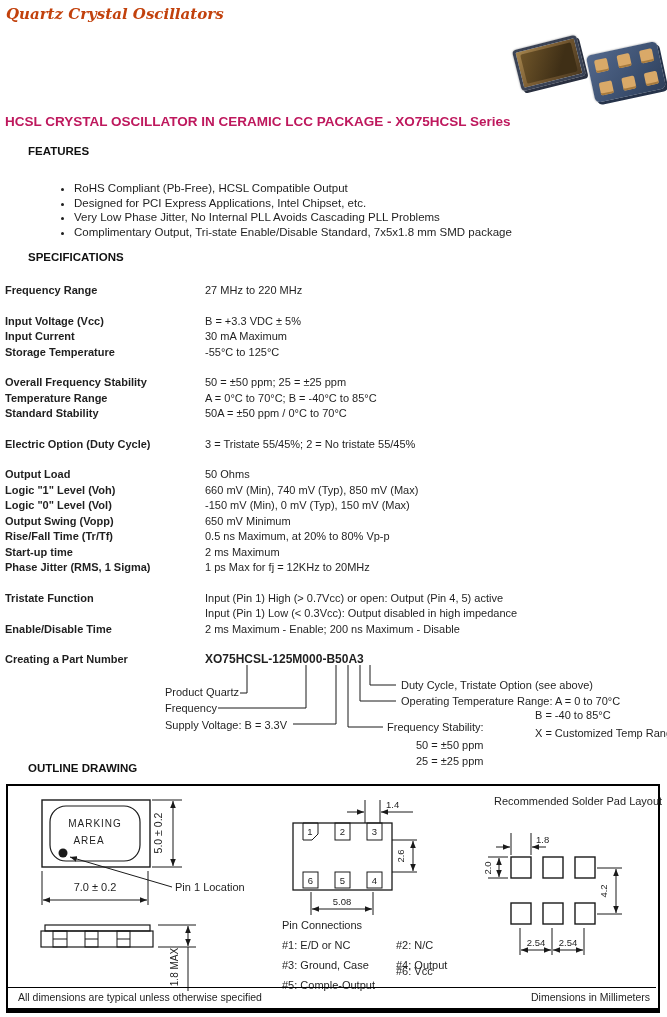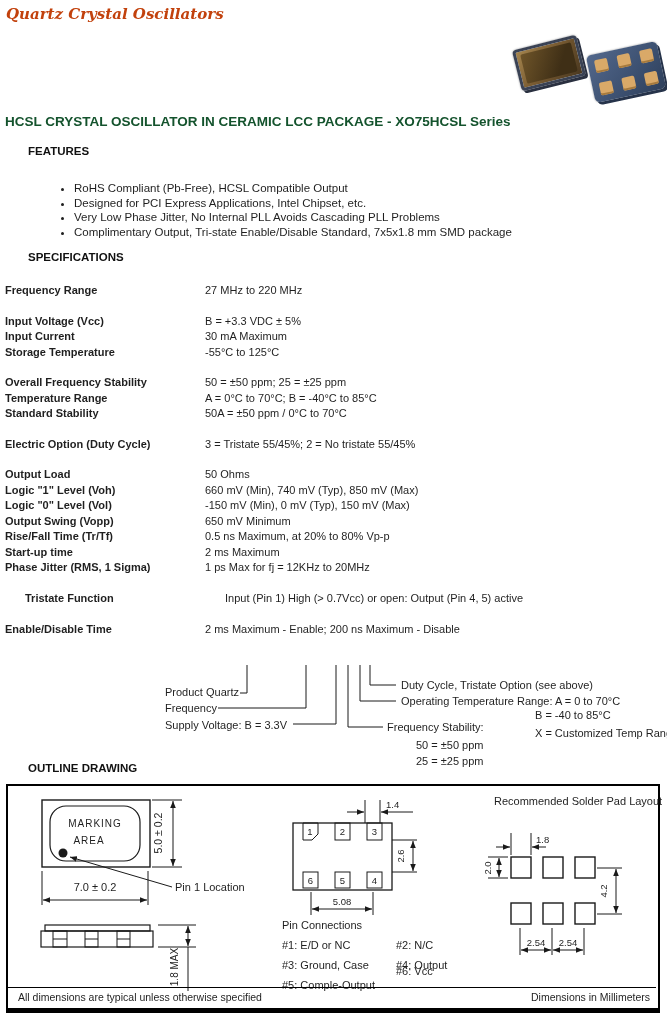--- a/index.html
+++ b/index.html
@@ -18,34 +18,34 @@
            border:3px solid #3a4254; box-shadow:2px 3px 0 #2a3040, 0 0 2px #888; }
   .chip1 .lid { position:absolute; left:4px; top:3px; right:4px; bottom:3px;
                 background:linear-gradient(120deg,#6e5429,#3f2f16 70%); border-radius:2px; }
   .chip2 { position:absolute; left:90px; top:22px; width:72px; height:48px;
            transform:rotate(-12deg); border-radius:5px;
            background:linear-gradient(140deg,#53688c,#3c5070 60%,#2e3f5a);
            box-shadow:2px 3px 0 #26334a, 0 0 2px #888; }
   .chip2 .pad { position:absolute; width:13px; height:13px; background:#d9a968;
                 border-radius:2px; box-shadow:inset 0 -2px 0 #a67a3e; }
 
-  .doc-title { position:absolute; left:5px; top:114px; font-weight:bold; font-size:13.5px; color:#14532d; }
+  .doc-title { position:absolute; left:5px; top:114px; font-weight:bold; font-size:13.5px; color:#be185d; }
   .sec-head  { position:absolute; left:5px; font-weight:bold; font-size:11.5px; color:#111;padding-left:23px; }
 
   .features-list { position:absolute; left:74px; top:181px; list-style:disc; font-size:11.5px; }
   .features-list li { line-height:14.7px; }
 
   .spec-table { position:absolute; left:5px; top:283px; width:655px; font-size:11px; }
   .spec-row { line-height:15.5px; white-space:nowrap; }
   .spec-label { position:absolute; left:0; font-weight:bold; }
   .spec-row { position:relative; }
   .spec-value { position:absolute; left:200px; }
   .spec-value.two-line { line-height:15.5px; }
   .spec-value.two-line span { display:block; }
-  .row-h1 { height:15.5px; } .row-h2 { height:31px;margin-left:20px; }
+  .row-h1 { height:15.5px; } .row-h2 { height:31px; }
   .gap { height:15px; }
   .pn-row .spec-value { font-weight:bold; font-size:12px; left:200px; }
 
   
   .pn-diagram { position:absolute; left:0; top:664px; width:667px; height:110px; font-size:11px; }
   .pn-diagram svg { position:absolute; left:0; top:0; }
   .pn-lbl { position:absolute; white-space:nowrap; }
 
   
   .outline-box { position:absolute; left:6px; top:784px; width:654px; height:229px;
@@ -155,27 +155,32 @@
       </div>
     <div class="spec-row row-h1">
         <span class="spec-label">Phase Jitter (RMS, 1 Sigma)</span>
         <span class="spec-value">1 ps Max for fj = 12KHz to 20MHz</span>
       </div>
     <div class="gap"></div>
     <div class="spec-row row-h2">
       <span class="spec-label">Tristate Function</span>
       <span class="spec-value two-line">
         <span>Input (Pin 1) High (&gt; 0.7Vcc) or open: Output (Pin 4, 5) active</span>
+        <span>Input (Pin 1) Low (&lt; 0.3Vcc): Output disabled in high impedance</span>
       </span>
     </div>
     <div class="spec-row row-h1">
         <span class="spec-label">Enable/Disable Time</span>
         <span class="spec-value">2 ms Maximum - Enable;  200 ns Maximum - Disable</span>
       </div>
     <div class="gap"></div>
+    <div class="spec-row row-h1 pn-row">
+        <span class="spec-label">Creating a Part Number</span>
+        <span class="spec-value">XO75HCSL-125M000-B50A3</span>
+      </div>
   </div>
 
   <div class="pn-diagram">
     <svg width="667" height="110">
       <polyline points="240,29 247,29 247,1" stroke-width="1"></polyline>
       <polyline points="218,44 306,44 306,1" stroke-width="1"></polyline>
       <polyline points="293,60 336,60 336,1" stroke-width="1"></polyline>
       <polyline points="348,1 348,63 383,63" stroke-width="1"></polyline>
       <polyline points="360,1 360,37 396,37" stroke-width="1"></polyline>
       <polyline points="370,1 370,21 396,21" stroke-width="1"></polyline>

